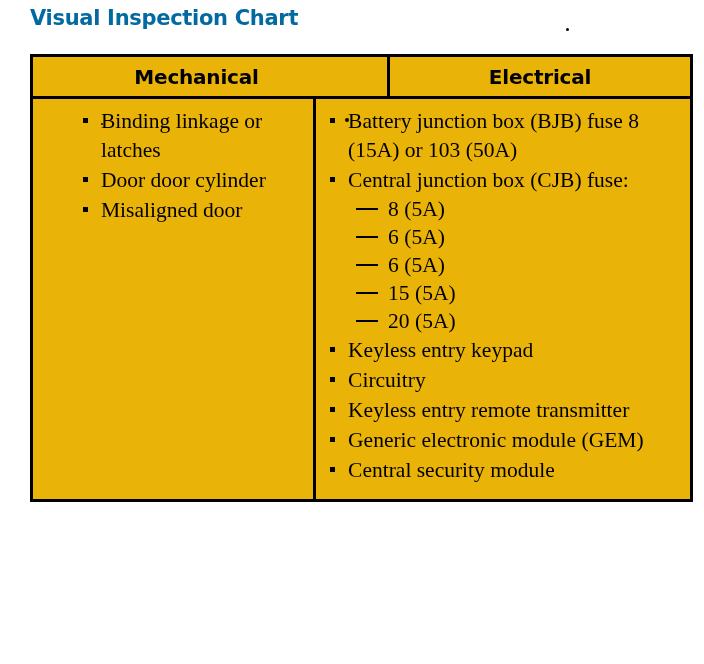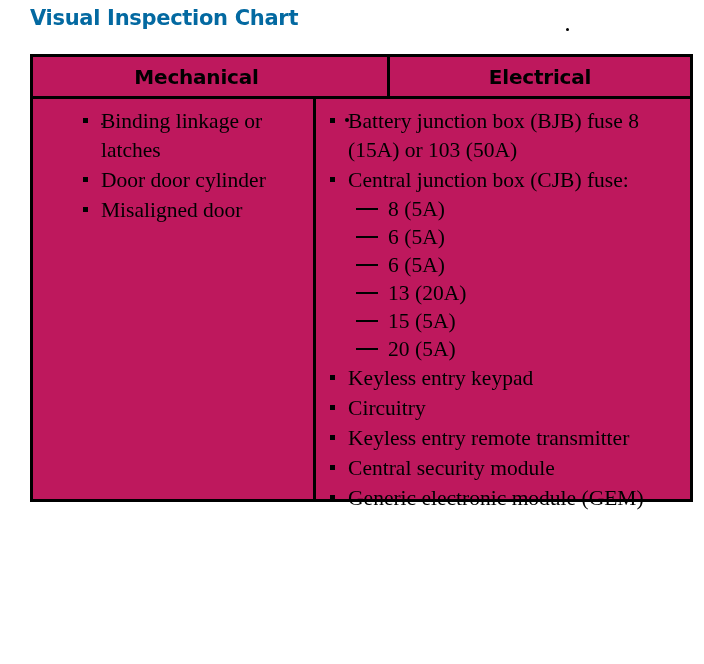--- a/index.html
+++ b/index.html
@@ -31,21 +31,21 @@
 
   
   .chart-table {
     position: absolute;
     left: 30px;
     top: 54px;
     width: 663px;
     height: 448px;
     box-sizing: border-box;
     border: 3px solid #000;
-    background: #be185d;
+    background: #eab308;
   }
   .table-inner {
     position: absolute;
     inset: 0;
     display: flex;
     flex-direction: column;
   }
 
   
   .header-row {
@@ -186,21 +186,20 @@
               <li class="dash-item">
                 <span class="dash-mark"></span>
                 <span class="item-text">6 (5A)</span>
               </li>
               <li class="dash-item">
                 <span class="dash-mark"></span>
                 <span class="item-text">6 (5A)</span>
               </li>
               <li class="dash-item">
                 <span class="dash-mark"></span>
-                <span class="item-text">13 (20A)</span>
               </li>
               <li class="dash-item">
                 <span class="dash-mark"></span>
                 <span class="item-text">15 (5A)</span>
               </li>
               <li class="dash-item">
                 <span class="dash-mark"></span>
                 <span class="item-text">20 (5A)</span>
               </li>
             </ul>
@@ -213,25 +212,25 @@
           <li class="bullet-item">
             <span class="bullet-mark"></span>
             <span class="item-text">Circuitry</span>
           </li>
           <li class="bullet-item">
             <span class="bullet-mark"></span>
             <span class="item-text">Keyless entry remote transmitter</span>
           </li>
           <li class="bullet-item">
             <span class="bullet-mark"></span>
+            <span class="item-text">Generic electronic module (GEM)</span>
+          </li>
+          <li class="bullet-item">
+            <span class="bullet-mark"></span>
             <span class="item-text">Central security module</span>
-          </li>
-          <li class="bullet-item">
-            <span class="bullet-mark"></span>
-            <span class="item-text">Generic electronic module (GEM)</span>
           </li>
 
         </ul>
       </div>
 
     </div>
   </div>
 </div>
 
 <div class="scan-speck" id="speck-a"></div>

